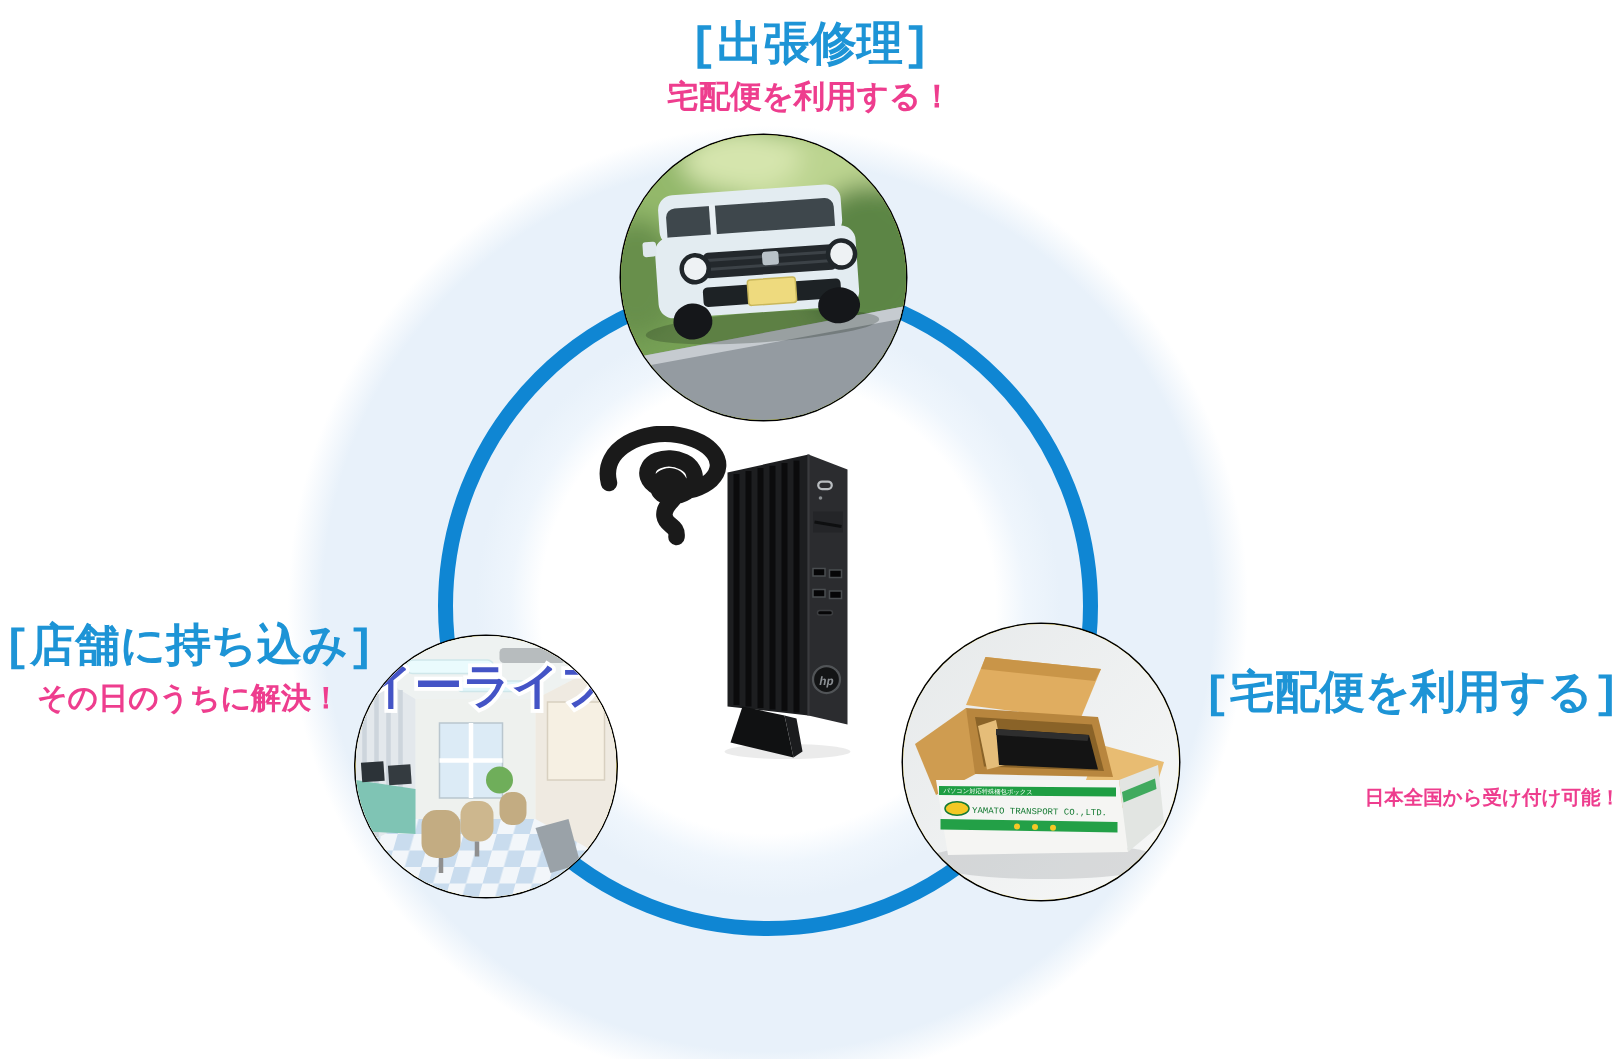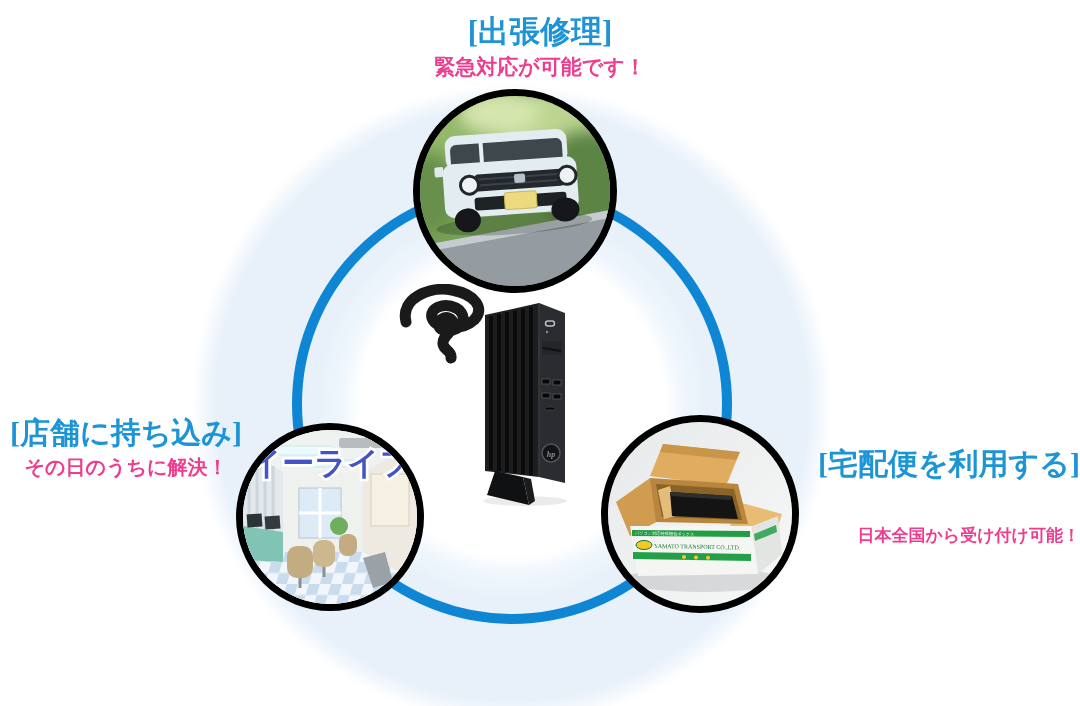--- a/index.html
+++ b/index.html
@@ -1,70 +1,70 @@
 <!DOCTYPE html>
 <html><head>
 <meta charset="utf-8">
 <style>
   html,body{margin:0;padding:0;background:#fff;}
   .canvas{
     position:relative;width:1080px;height:706px;background:#ffffff;overflow:hidden;
-    font-family:Liberation Serif, serif;
+    font-family:Liberation Mono, monospace;
   }
   
   .halo{
     position:absolute;left:182px;top:74px;width:660px;height:660px;border-radius:50%;
     background:radial-gradient(circle closest-side,
       rgba(237,244,252,0) 0%, rgba(237,244,252,0) 46%,
       rgba(236,244,252,.85) 52%, #e8f1fa 59%,
       #e8f1fa 90%, rgba(232,241,250,0) 97%);
     z-index:1;
   }
   
   .ring{
     position:absolute;left:292px;top:184px;width:420px;height:420px;border-radius:50%;
     border:10px solid #0f86d3;z-index:2;
   }
   
   .photo{
-    position:absolute;border-radius:50%;border:7px solid #000000;overflow:hidden;z-index:3;
-    background:#737373;
+    position:absolute;border-radius:50%;border:1px solid #000000;overflow:hidden;z-index:3;
+    background:#fde047;
   }
   .photo svg{display:block;}
   .photo--car{left:413px;top:89px;width:190px;height:190px;}
   .photo--store{left:236px;top:423px;width:174px;height:174px;}
   .photo--box{left:601px;top:415px;width:184px;height:184px;}
   
   .scribble{position:absolute;left:396px;top:284px;z-index:4;}
   .pc{position:absolute;left:479px;top:301px;z-index:4;}
   
   .method-label{position:absolute;text-align:center;z-index:6;line-height:1.15;}
   .method-title{color:#1d94d6;font-weight:800;}
   .method-sub{color:#ee3d8e;font-weight:700;margin-top:5px;}
   .label--onsite{left:340px;top:14px;width:400px;}
   .label--onsite .method-title{font-size:31px;}
   .label--onsite .method-sub{font-size:21px;}
   .label--store{left:-4px;top:416px;width:260px;}
   .label--store .method-title{font-size:30px;}
   .label--store .method-sub{font-size:20px;}
   .label--courier{left:790px;top:447px;width:290px;text-align:right;}
   .label--courier .method-title{font-size:30px;}
-  .label--courier .method-sub{font-size:17px;margin-top:44px;}
+  .label--courier .method-sub{font-size:13px;margin-top:44px;}
 </style>
 </head>
 <body>
 
 <div class="canvas">
 
   <div class="halo"></div>
   <div class="ring"></div>
 
   <div class="method-label label--onsite">
     <div class="method-title">[出張修理]</div>
-    <div class="method-sub">緊急対応が可能です！</div>
+    <div class="method-sub">宅配便を利用する！</div>
   </div>
 
   <div class="method-label label--store">
     <div class="method-title">[店舗に持ち込み]</div>
     <div class="method-sub">その日のうちに解決！</div>
   </div>
 
   <div class="method-label label--courier">
     <div class="method-title">[宅配便を利用する]</div>
     <div class="method-sub">日本全国から受け付け可能！</div>

